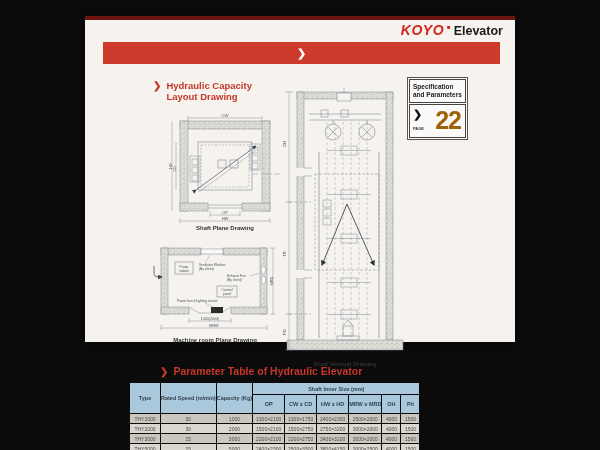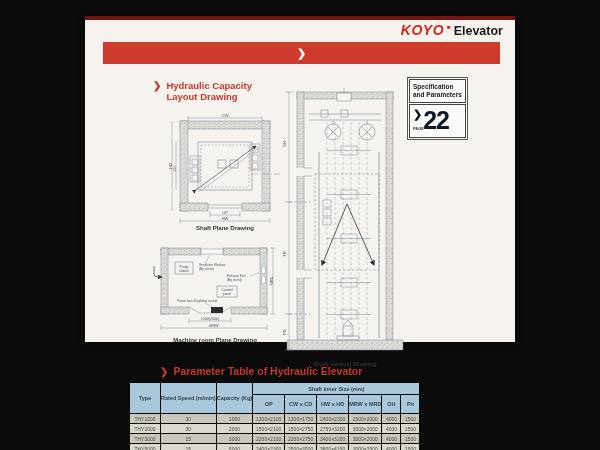--- a/index.html
+++ b/index.html
@@ -25,21 +25,21 @@
   #layout-heading{left:68px;top:64px;}
   #param-heading{left:75px;top:350px;}
   #param-heading .txt{font-size:10.5px;}
   
   .pagebox{position:absolute;left:322px;top:61px;width:57px;border:1px solid #555;background:#fbfaf8;padding:1px;}
   .pagebox .cell{border:1px solid #444;background:#fbfaf8;}
   .pagebox .cap{font-size:6.5px;font-weight:bold;color:#222;padding:3px 3px;line-height:8px;}
   .pagebox .num{margin-top:1px;height:32px;position:relative;}
   .pagebox .num .chev{position:absolute;left:3px;top:3px;font-size:11px;font-weight:bold;color:#111;}
   .pagebox .num .pg{position:absolute;left:3px;top:21px;font-size:4px;font-weight:bold;color:#333;}
-  .pagebox .num .n{position:absolute;right:16px;top:1px;font-size:25px;font-weight:bold;color:#0f172a;letter-spacing:-1px;}
+  .pagebox .num .n{position:absolute;right:4px;top:1px;font-size:25px;font-weight:bold;color:#a16207;letter-spacing:-1px;}
   
   .draw{position:absolute;}
   .draw .cap{text-align:center;font-size:6px;font-weight:bold;color:#333;margin-top:1px;}
   #shaft-plane{left:83px;top:96px;width:114px;}
   #machine-room{left:68px;top:226px;width:124px;}
   #shaft-vertical{left:196px;top:66px;width:128px;}
   svg{display:block;}
   svg text{font-family:"Liberation Sans",sans-serif;fill:#4a5560;}
   
   .ptable{position:absolute;left:44px;top:366px;border-collapse:separate;border-spacing:1px;}

